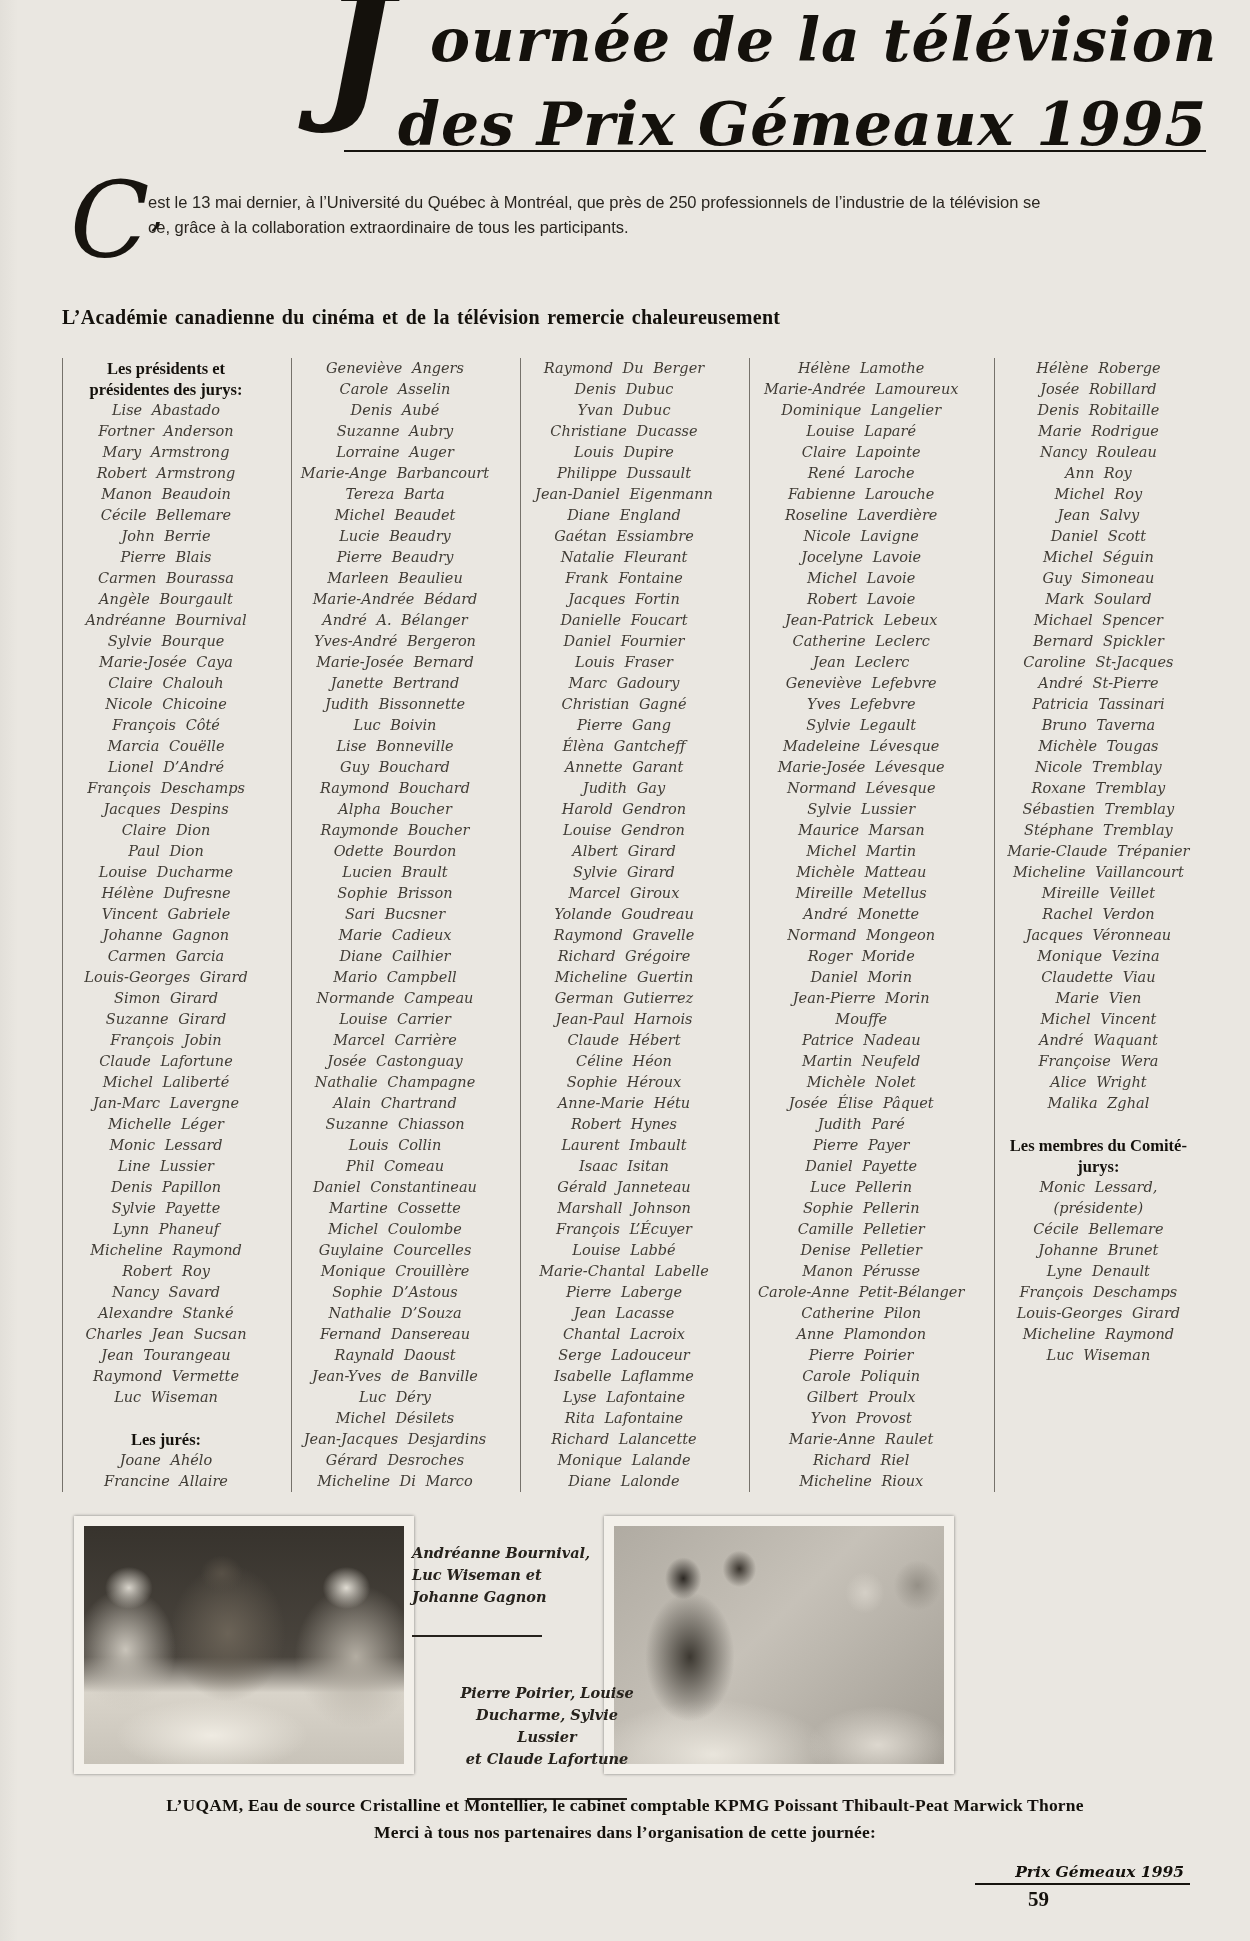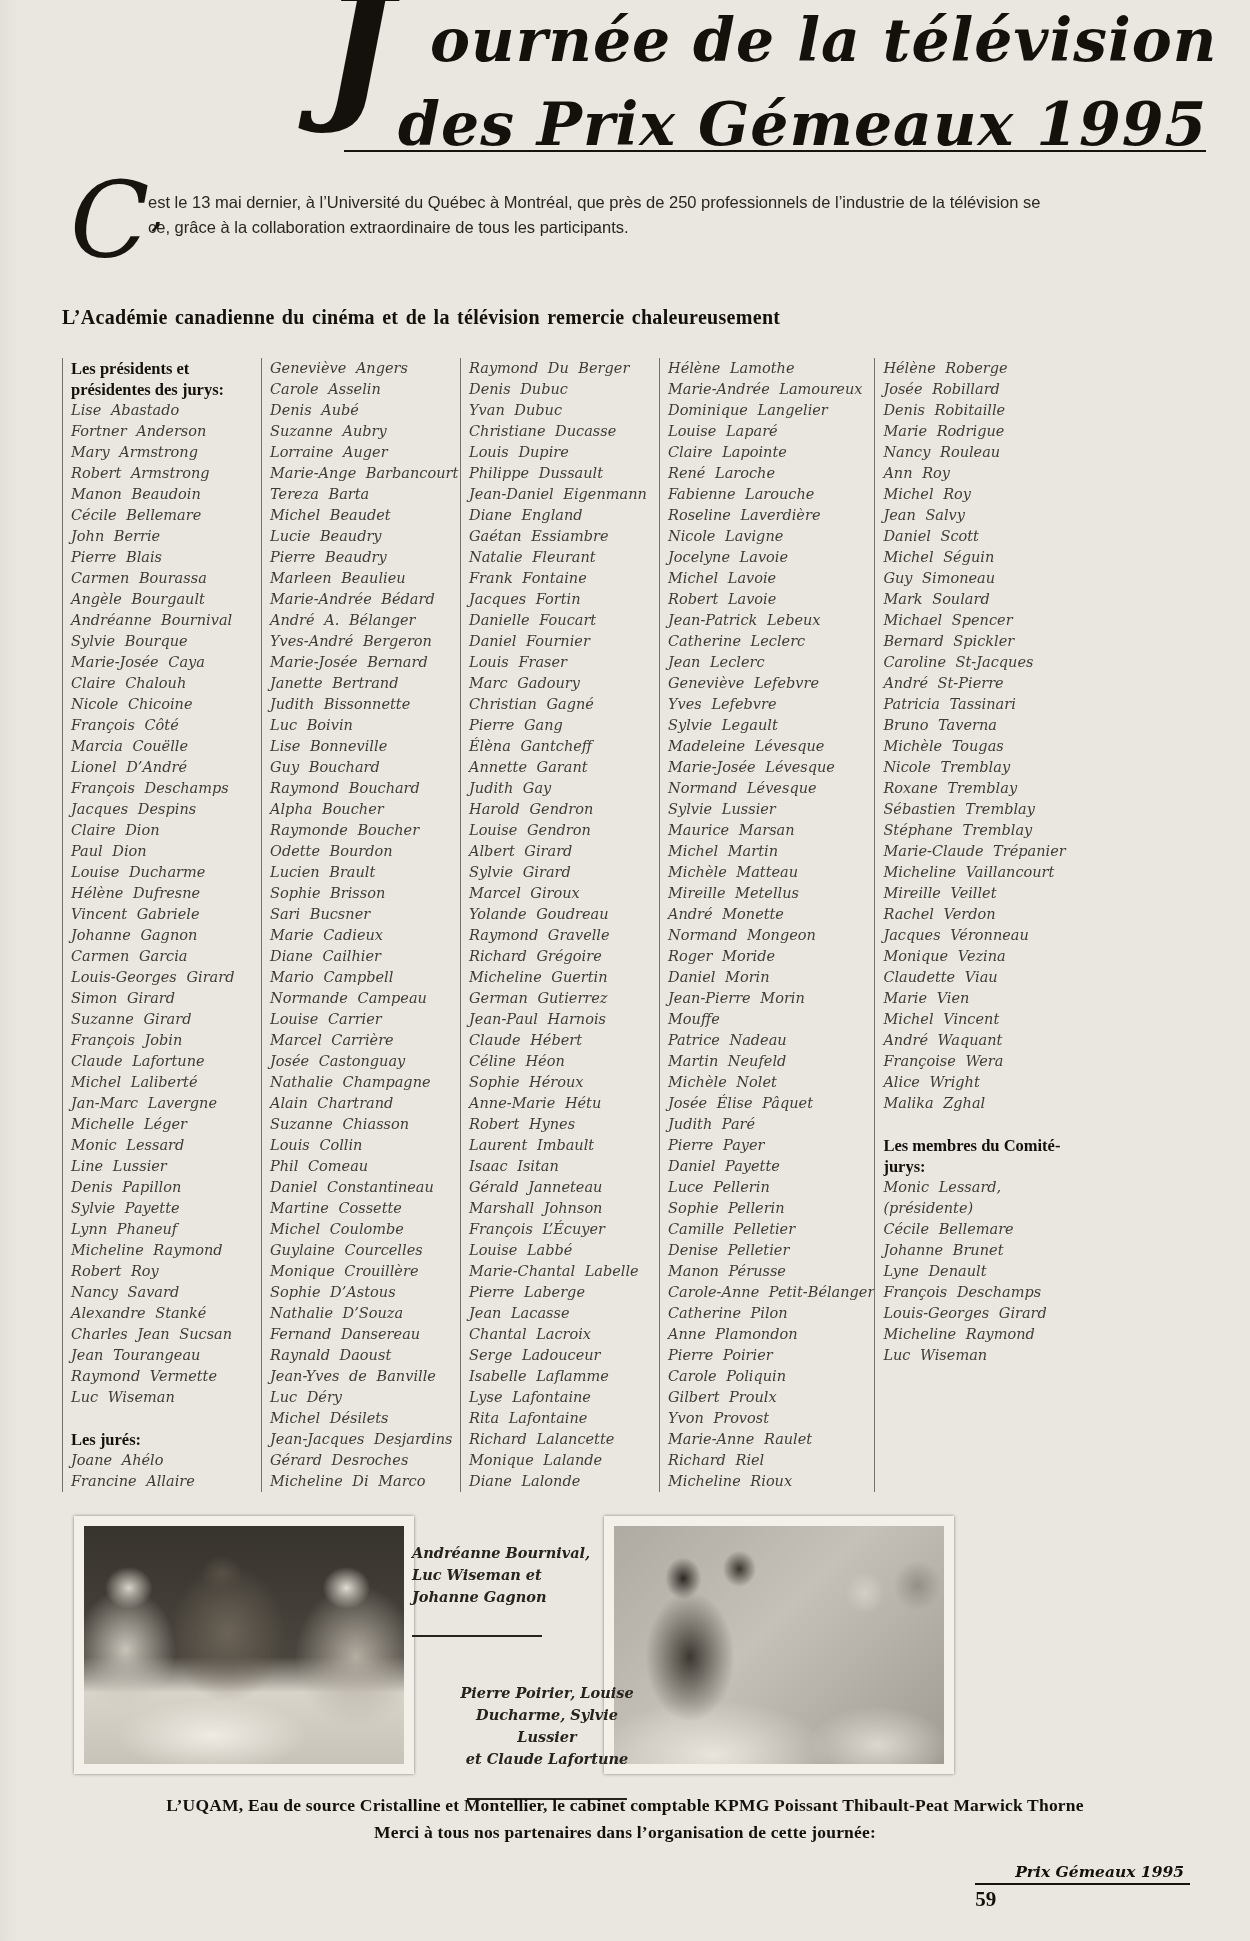--- a/index.html
+++ b/index.html
@@ -30,21 +30,21 @@
   .dropcap-wrap{float:left;width:78px;height:100px;position:relative;}
   .dropcap{font-family:"DejaVu Serif",serif;font-style:italic;font-size:104px;line-height:86px;color:#17140f;}
   .dropcap-mark{font-family:"DejaVu Serif",serif;font-style:italic;font-size:40px;vertical-align:super;color:#17140f;}
   .intro-text{padding-top:12px;font-family:"Liberation Sans",sans-serif;
     font-size:16.5px;line-height:25px;color:#2a2620;white-space:nowrap;}
   
   .thanks{position:absolute;left:62px;top:306px;margin:0;
     font-family:"Liberation Serif",serif;font-weight:bold;font-size:20px;
     letter-spacing:.3px;word-spacing:2px;color:#14110c;white-space:nowrap;}
   
-  .columns{position:absolute;left:62px;top:358px;width:1132px;display:flex;}
+  .columns{position:absolute;left:62px;top:358px;width:1132px;display:flex;gap:30px;text-align:center;}
   .name-col{flex:0 0 190px;border-left:1px solid #76726b;padding-left:8px;}
   .col-header{font-family:"Liberation Serif",serif;font-weight:bold;font-size:16.5px;
     line-height:21px;color:#14110c;}
   .name-line{font-family:"DejaVu Serif",serif;font-style:italic;font-size:14.5px;
     line-height:21px;color:#403c35;word-spacing:5px;white-space:nowrap;}
   .col-gap{height:21px;}
   
   .photo{position:absolute;border:10px solid #f3f0ea;box-shadow:0 0 3px rgba(0,0,0,.45);}
   .photo-img{width:100%;height:100%;}
   .photo-left{left:74px;top:1516px;width:320px;height:238px;}
@@ -76,21 +76,21 @@
     font-size:14.5px;line-height:22px;color:#26221c;white-space:pre-line;}
   .caption-1{left:412px;top:1520px;}
   .caption-1 .caption-rule{margin-top:5px;width:130px;height:2px;background:#26221c;}
   .caption-2{left:452px;top:1660px;text-align:center;width:190px;}
   .caption-2 .caption-rule{margin:6px auto 0 auto;width:160px;height:2px;background:#26221c;}
   
   .merci{position:absolute;left:0;top:1792px;width:1250px;text-align:center;
     font-family:"Liberation Serif",serif;font-weight:bold;color:#14110c;}
   .merci-line{font-size:17.5px;line-height:27px;letter-spacing:.2px;}
   
-  .page-footer{position:absolute;right:60px;top:1862px;text-align:left;color:#14110c;}
+  .page-footer{position:absolute;right:60px;top:1862px;text-align:center;color:#14110c;}
   .folio-title{display:inline-block;font-family:"DejaVu Serif",serif;font-style:italic;font-weight:bold;
     font-size:15.5px;border-bottom:2px solid #17140f;padding:0 6px 2px 40px;}
   .folio-number{font-family:"Liberation Serif",serif;font-weight:bold;font-size:21px;
     margin-top:2px;padding-right:88px;}
 </style>
 </head>
 <body>
 
 <div class="page">
 

